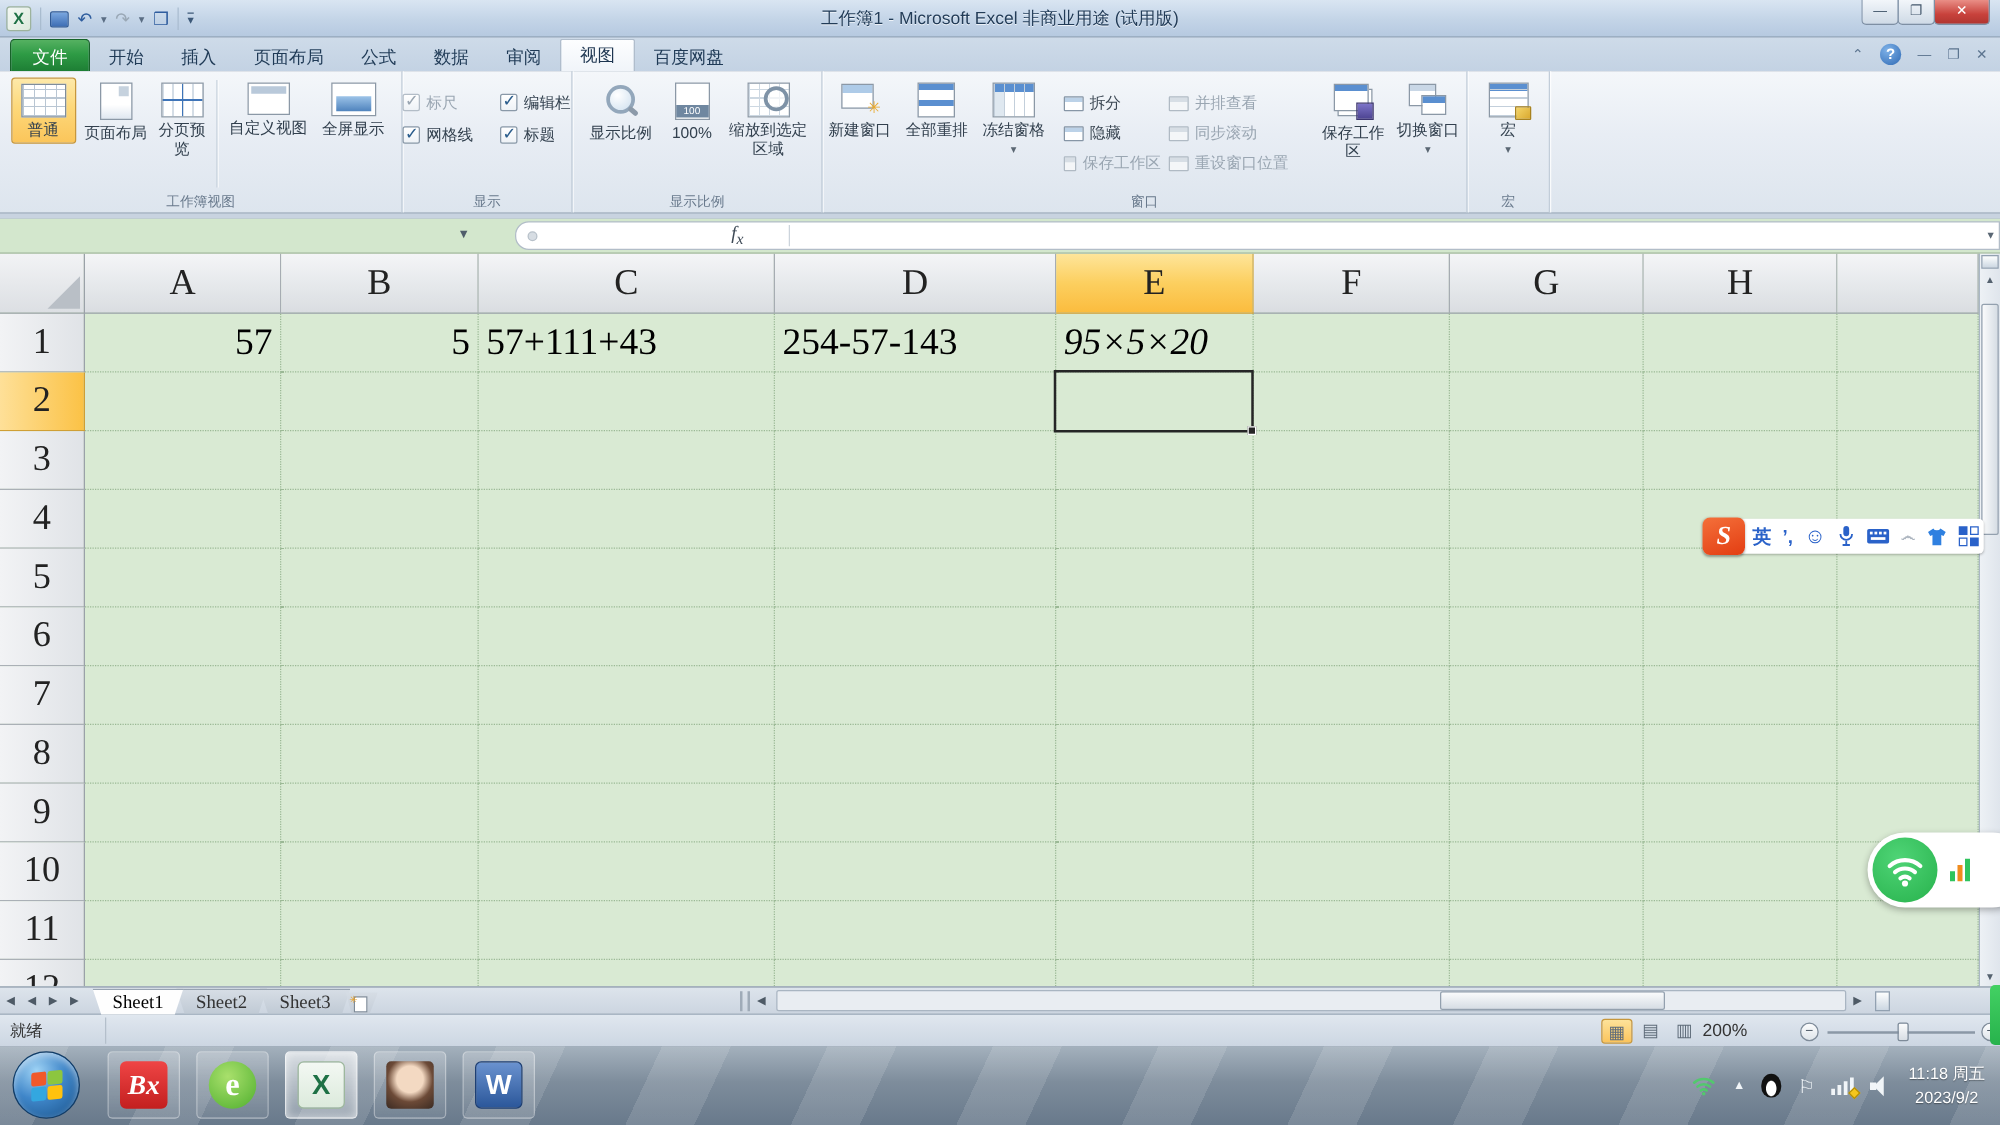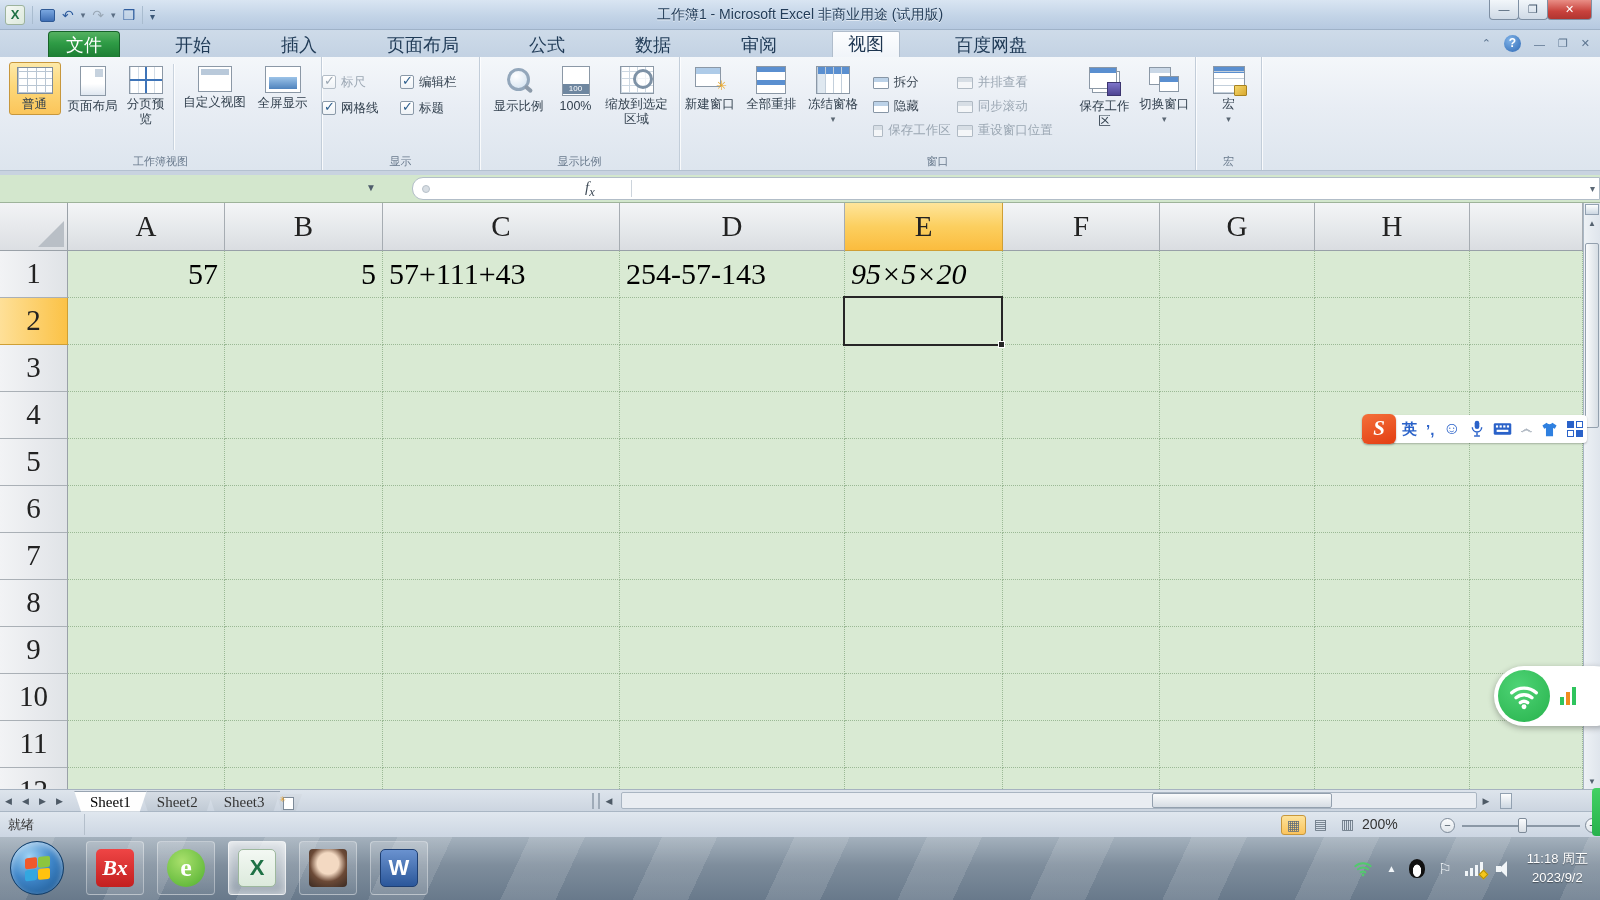--- a/index.html
+++ b/index.html
@@ -23,21 +23,21 @@
     font-size:14px; color:#223c58; text-shadow:0 1px 0 rgba(255,255,255,.7); }
   .winbtns { position:absolute; right:8px; top:0; display:flex; }
   .wbtn { width:30px; height:20px; border:1px solid #7e8fa3; border-top:none; background:linear-gradient(180deg,#f2f6fa,#cfdae6);
     color:#45586d; font-size:11px; text-align:center; line-height:18px; border-radius:0 0 4px 4px; margin-left:-1px; }
   .wbtn.close { width:45px; background:linear-gradient(180deg,#e98e86,#c8423c 60%,#b03530); color:#fff; font-weight:bold; }
 
   
   .tabstrip { position:absolute; left:0; top:30px; width:1600px; height:27px;
     background:linear-gradient(180deg,#cedbe9,#c3d2e3); }
   .rtabs { position:absolute; left:8px; bottom:0; display:flex; align-items:flex-end; height:27px; }
-  .rtab { padding:0 15px; height:24px; line-height:24px; font-size:18px; color:#1f3a56;margin-left:40px; }
+  .rtab { padding:0 15px; height:24px; line-height:24px; font-size:14px; color:#1f3a56; }
   .rtab.file { background:linear-gradient(180deg,#55b161 0%,#2e9b45 45%,#1d7e34 100%); color:#fff; border-radius:4px 4px 0 0;
     padding:0 17px; height:26px; line-height:26px; border:1px solid #176329; border-bottom:none; }
   .rtab.active { background:linear-gradient(180deg,#fdfeff,#f0f4f9); border:1px solid #b0bdcc; border-bottom:none;
     border-radius:2px 2px 0 0; height:26px; line-height:25px; color:#1d3включ0; color:#1d3550; }
   .helpbtns { position:absolute; right:10px; top:5px; display:flex; align-items:center; gap:13px; }
   .hb { font-size:11px; color:#5d7590; }
   .hb.q { width:17px; height:17px; border-radius:50%; background:radial-gradient(circle at 35% 30%,#7fb2e8,#2e69b4);
     color:#fff; font-weight:bold; text-align:center; line-height:17px; font-size:12px; }
 
   
@@ -323,21 +323,21 @@
         <span>自定义视图</span>
       </div>
       <div class="vbtn" style="width:60px">
         <span class="ic ic-screen"></span>
         <span>全屏显示</span>
       </div>
     </div>
     <div class="glabel">工作簿视图</div>
   </div>
 
-  <div class="rgroup" style="width:158px">
+  <div class="rgroup" style="width:136px">
     <div class="chkgrid">
       <div class="chkitem dis">
         <span class="chk checked dis"></span>
         <span>标尺</span>
       </div>
       <div class="chkitem">
         <span class="chk checked"></span>
         <span>编辑栏</span>
       </div>
       <div class="chkitem">

